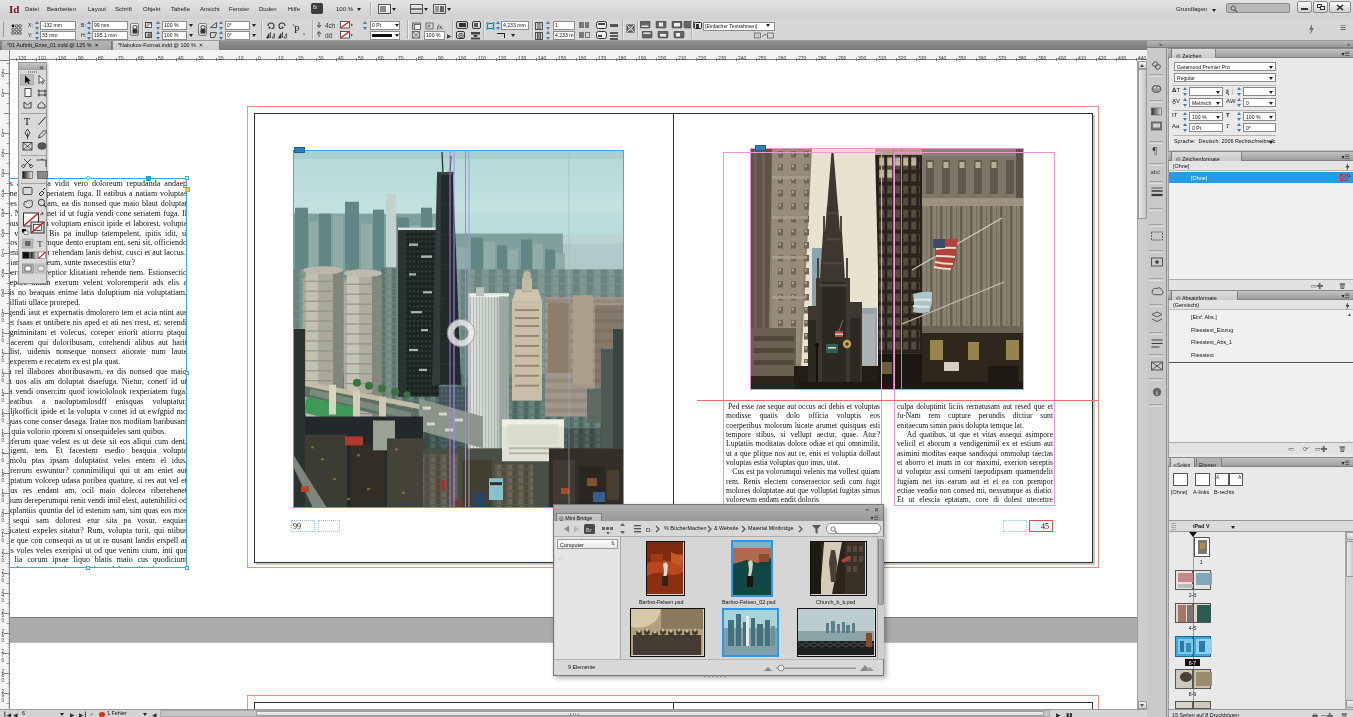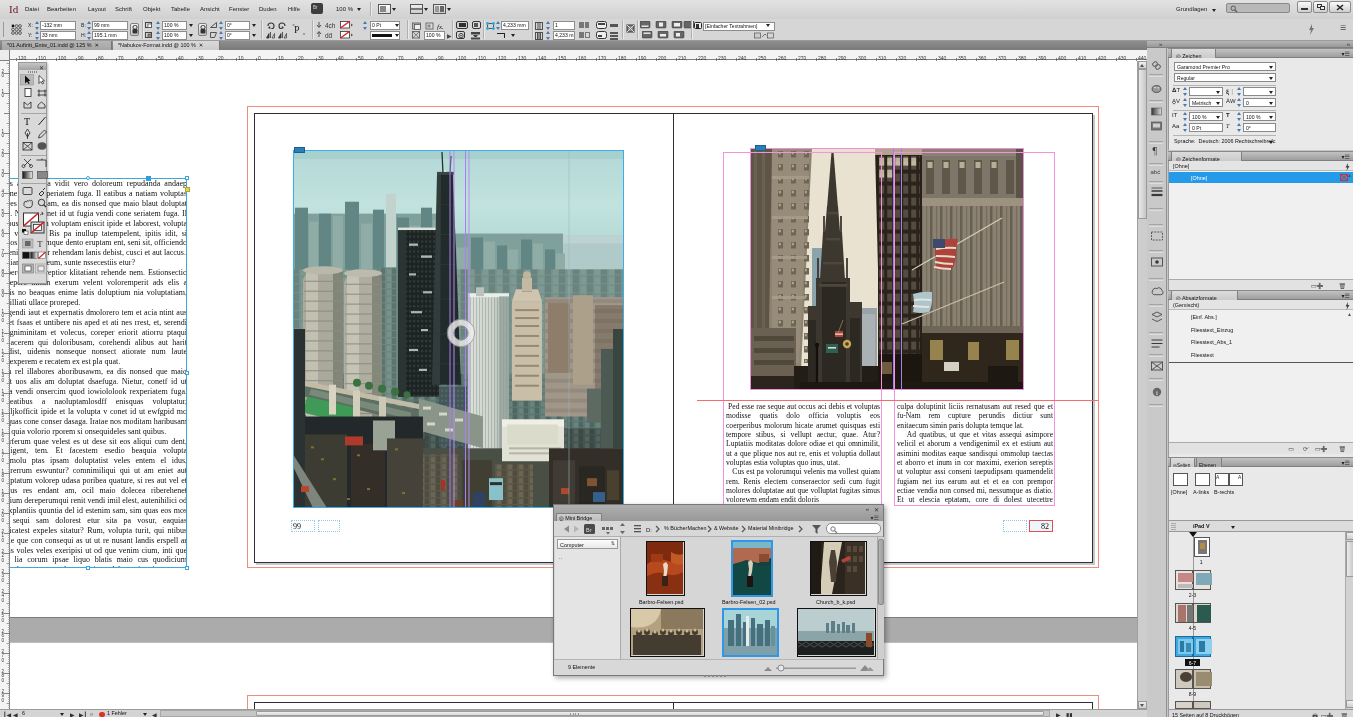--- a/index.html
+++ b/index.html
@@ -1,20 +1,20 @@
 <!DOCTYPE html>
 <html><head><meta charset="utf-8">
 <style>
 *{margin:0;padding:0;box-sizing:border-box;}
 html,body{width:1353px;height:717px;overflow:hidden;font-family:"Liberation Sans",sans-serif;background:#fff;}
 #app{position:relative;width:1353px;height:717px;}
 
 #menubar{position:absolute;left:0;top:0;width:1353px;height:19px;background:linear-gradient(#e2e2e2,#d0d0d0);}
 #menubar .m{position:absolute;top:5px;font-size:7.5px;color:#1a1a1a;transform:scale(.8);transform-origin:0 0;white-space:nowrap;}
-#idlogo{position:absolute;left:9px;top:3px;font-size:11px;font-weight:normal;color:#6d1320;font-family:"Liberation Serif",serif;}
+#idlogo{position:absolute;left:9px;top:3px;font-size:11px;font-weight:bold;color:#6d1320;font-family:"Liberation Serif",serif;}
 .winbtn{position:absolute;top:2px;width:14px;height:10px;background:linear-gradient(#fbfbfb,#cfcfcf);border:1px solid #8a8a8a;border-radius:2px;}
 
 #ctrlbar{position:absolute;left:0;top:19px;width:1353px;height:22px;background:#d6d6d6;border-bottom:1px solid #9a9a9a;}
 .fld{position:absolute;background:#fff;border:1px solid #8d8d8d;height:9px;}
 .fld span{position:absolute;left:1px;top:0px;font-size:7.5px;transform:scale(.68);transform-origin:0 0;white-space:nowrap;color:#111;}
 .lb{position:absolute;font-size:7.5px;transform:scale(.68);transform-origin:0 0;color:#222;white-space:nowrap;}
 .spin{position:absolute;width:5px;height:9px;}
 .spin:before{content:"";position:absolute;left:0;top:0;border-left:2.5px solid transparent;border-right:2.5px solid transparent;border-bottom:3.5px solid #4a7ab0;}
 .spin:after{content:"";position:absolute;left:0;bottom:0;border-left:2.5px solid transparent;border-right:2.5px solid transparent;border-top:3.5px solid #4a7ab0;}
 .dar{position:absolute;border-left:2.5px solid transparent;border-right:2.5px solid transparent;border-top:3.5px solid #222;}
@@ -1859,21 +1859,21 @@
     <div style="position:absolute;left:687px;top:339px;width:401px;height:1px;background:#f26d6d;"></div>
 
     <div class="serif" style="position:absolute;left:716px;top:341px;width:154px;height:103px;font-size:7.6px;line-height:9.35px;text-align:justify;overflow:hidden;">&nbsp;Ped esse rae seque aut occus aci debis et voluptas modisse quatis dolo officia voluptis eos coerperibus molorum hicate arumet quisquas esti tempore stibus, si vellupt aectur, quae. Atur? Luptatiis moditatas dolore odiae et qui omnimilit, ut a que plique nos aut re, enis et voluptia dollaut voluptas estia voluptas quo inus, utat.<br>&nbsp;&nbsp;&nbsp;Cus est pa volorumqui velenis ma vollest quiam rem. Renis electem conseraector sedi cum fugit molores doluptatae aut que volluptat fugitas simus volorewm endam endit doloris</div>
     <div class="serif" style="position:absolute;left:887px;top:341px;width:156px;height:103px;font-size:7.6px;line-height:9.35px;text-align:justify;overflow:hidden;">culpa doluptinit liciis rernatusam aut resed que et fu-Nam rem cupture perundis dictiur sunt enitaecum simin paris dolupta temque lat.<br>&nbsp;&nbsp;&nbsp;Ad quatibus, ut que et vitas assequi asimpore velicil et aborum a vendigenimil ex et estium aut asimini moditas eaque sandisqui ommolup taectas et aborro et inum in cor maximi, exerion sereptis ut voluptur assi conseni taepudipsam quamendelit fugiam net ius earum aut et et ea con prempor ectiae vendia non consed mi, nessumque as diatio. Et ut elescia eptatam, core di dolest utecettre landant, eioiwem nulliatur, aboressum</div>
 
     <div style="position:absolute;left:281px;top:459px;width:24px;height:12px;border:1px dotted #8fc8e8;"></div>
     <div class="serif" style="position:absolute;left:283px;top:461px;font-size:8px;">99</div>
     <div style="position:absolute;left:308px;top:459px;width:22px;height:12px;border:1px dotted #8fc8e8;"></div>
     <div style="position:absolute;left:993px;top:459px;width:24px;height:12px;border:1px dotted #8fc8e8;"></div>
     <div style="position:absolute;left:1019px;top:459px;width:24px;height:12px;border:1px solid #e05050;background:#eef6fc;"></div>
-    <div class="serif" style="position:absolute;left:1031px;top:461px;font-size:8px;">82</div>
+    <div class="serif" style="position:absolute;left:1031px;top:461px;font-size:8px;">45</div>
   </div>
 
   <div id="dock">
 
     <div style="position:absolute;left:0;top:0;width:206px;height:7px;background:linear-gradient(#b5b5b5,#989898);border-bottom:1px solid #7f7f7f;">
       <span style="position:absolute;left:12px;top:0px;font-size:6px;color:#3a3a3a;">»</span>
       <span style="position:absolute;right:3px;top:0px;font-size:6px;color:#3a3a3a;">»</span>
     </div>
 
     <div id="iconstrip" style="position:absolute;left:0;top:7px;width:20px;height:669px;background:#c9c9c9;border-right:1px solid #909090;">

